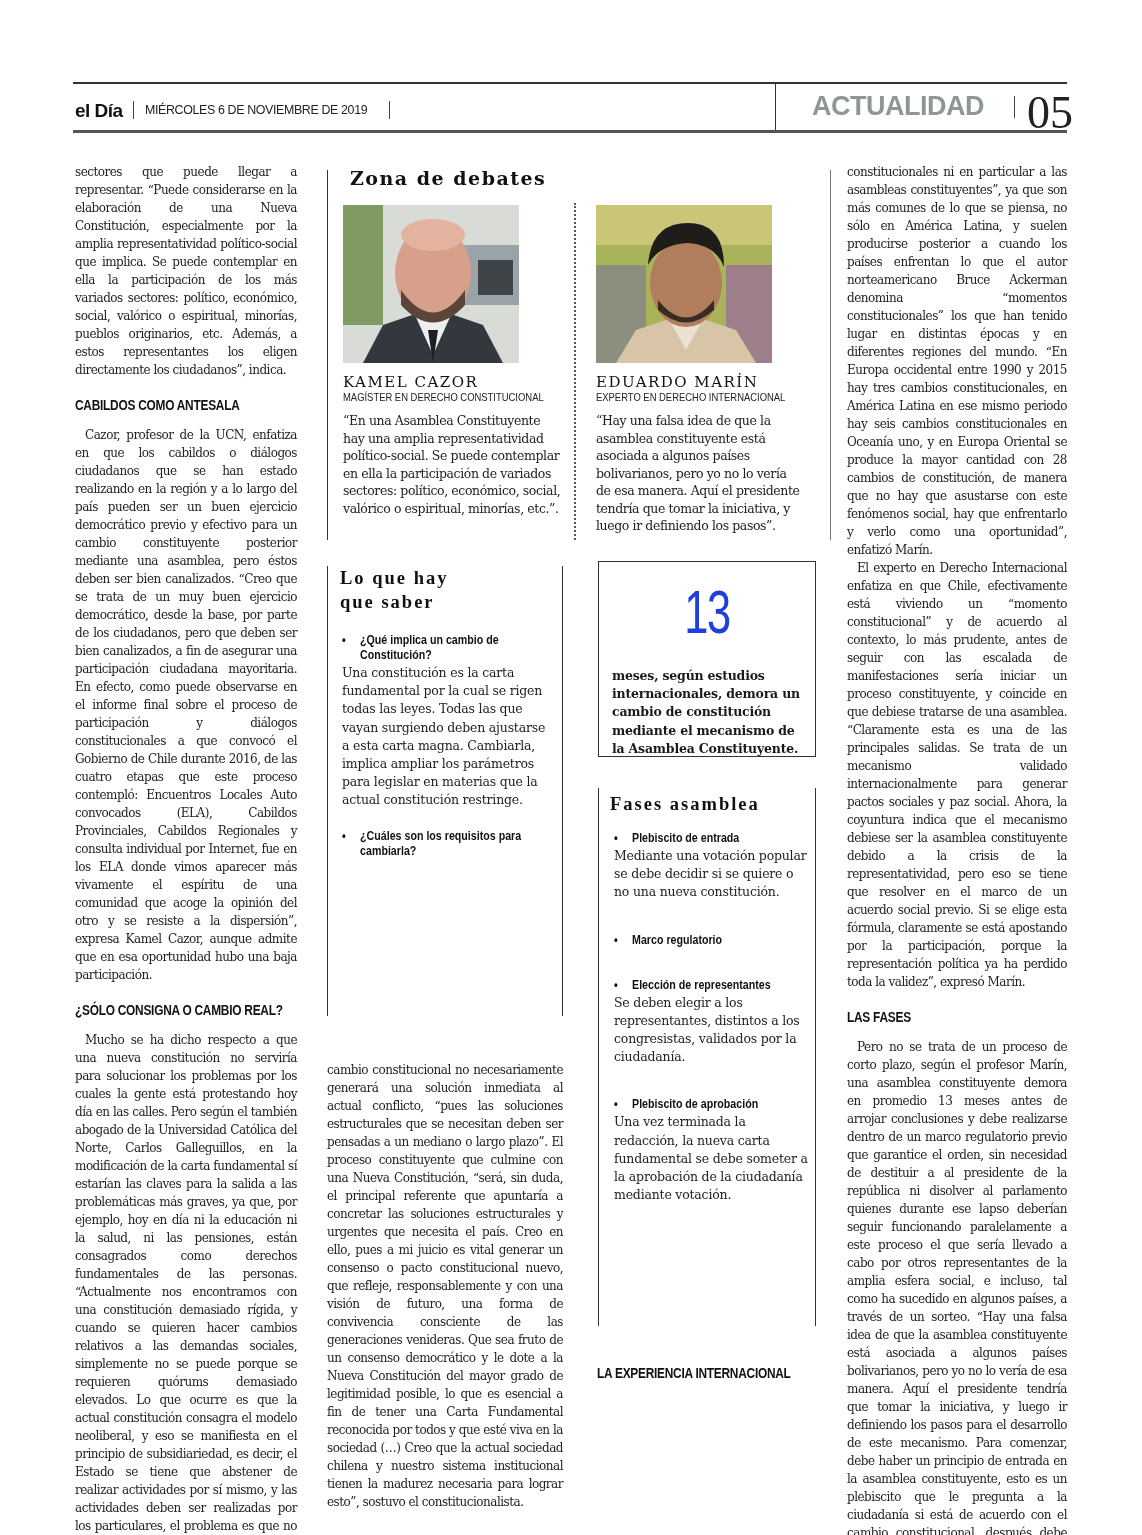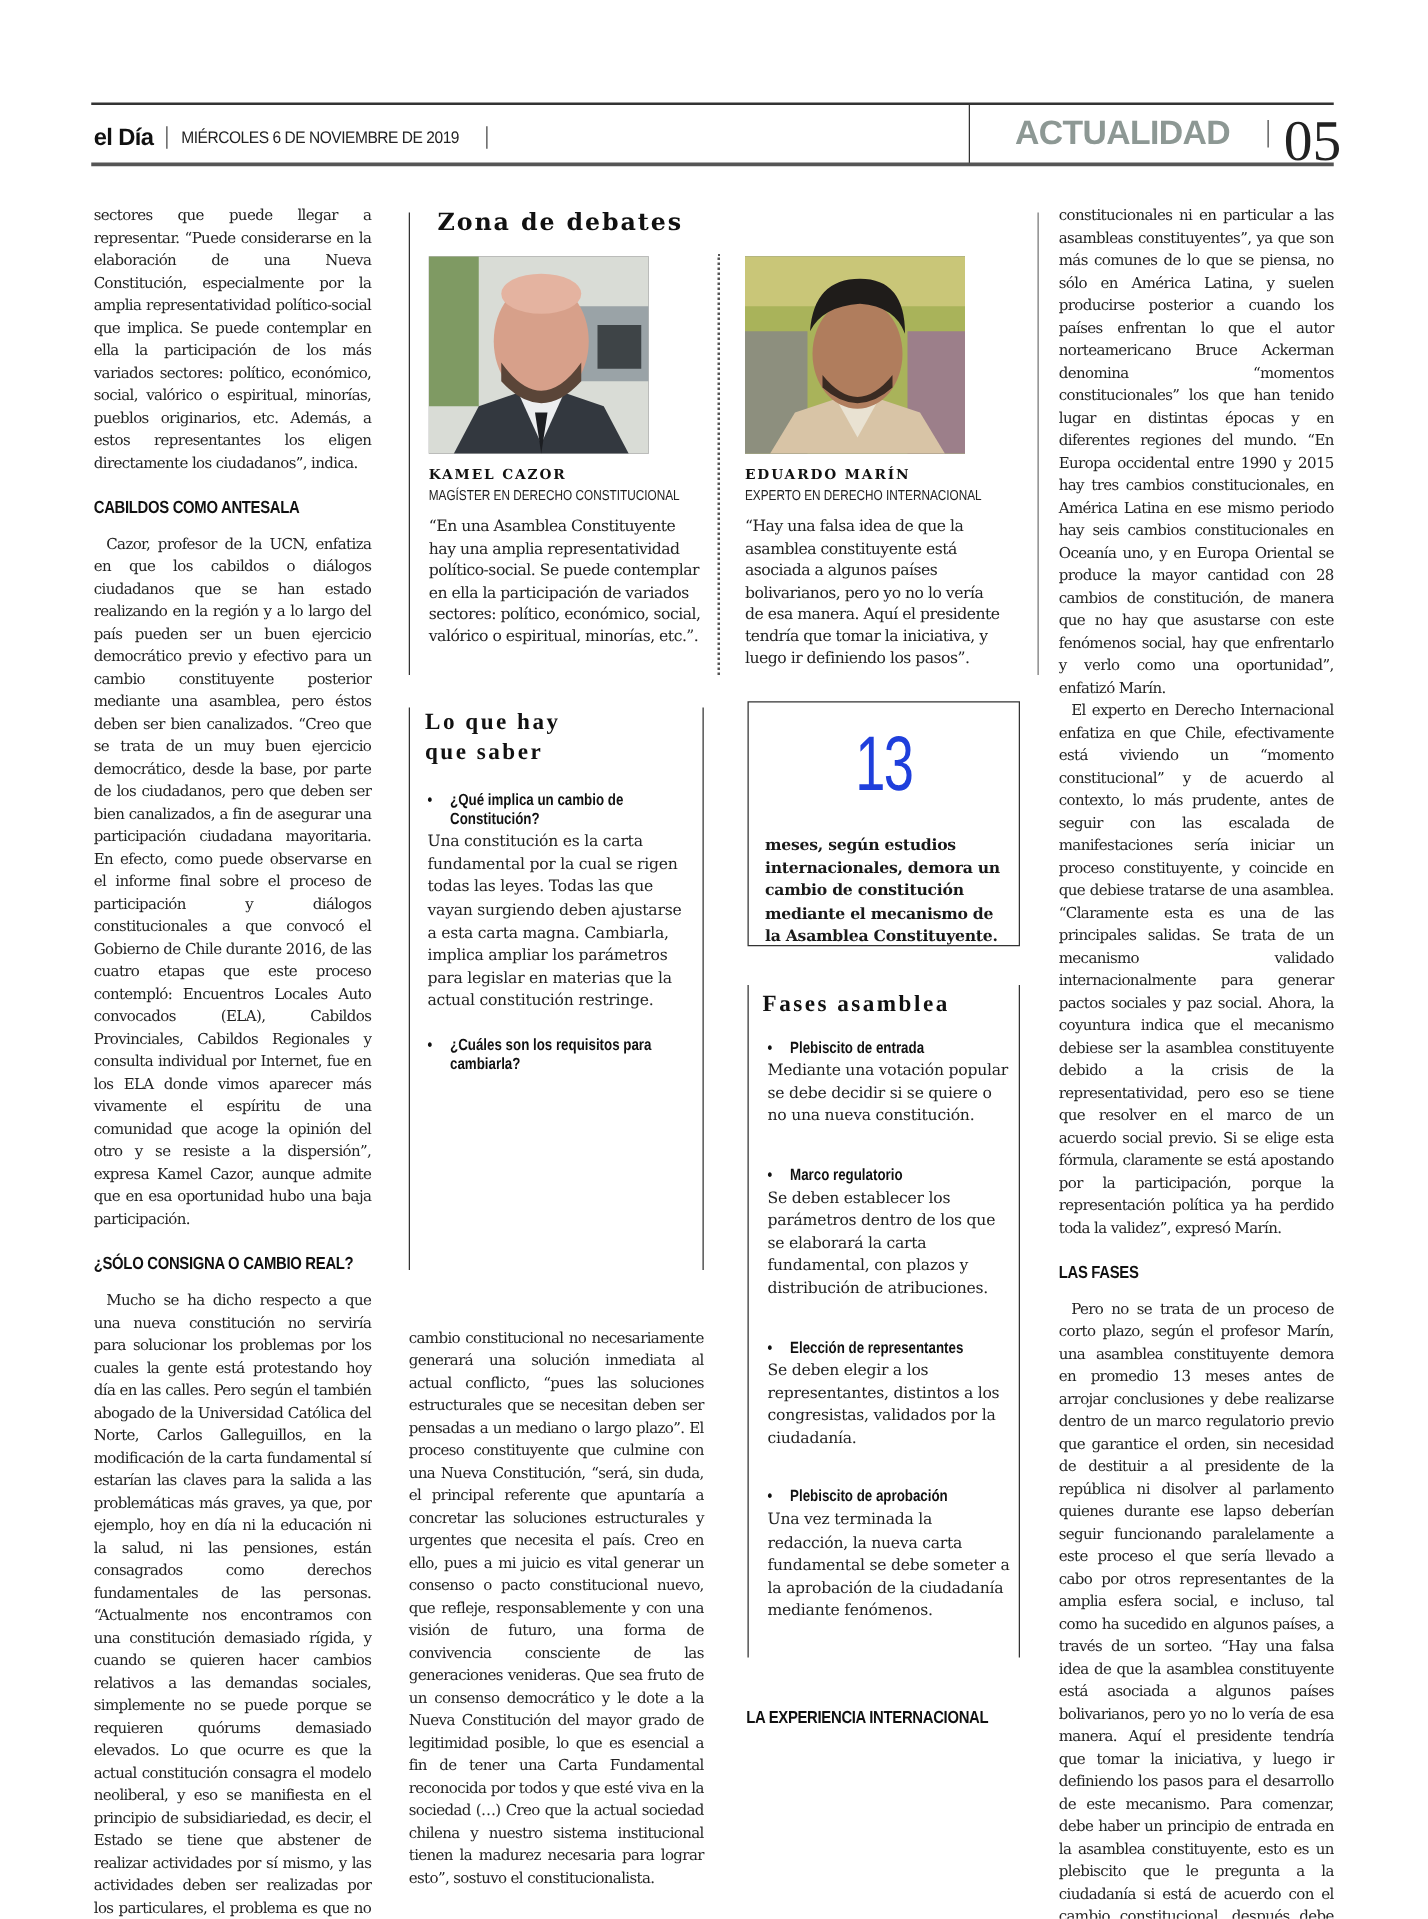--- a/index.html
+++ b/index.html
@@ -22,21 +22,21 @@
   .col { font-family: "DejaVu Serif", serif; font-size: 12px; line-height: 18px; color: #222; text-align: justify; letter-spacing: -0.5px; }
   .col p { text-indent: 0; }
   .col p.ind { text-indent: 10px; }
   .subhead { font-family: "Liberation Sans", sans-serif; font-weight: 700; font-size: 14px; letter-spacing: -0.3px; color: #111; transform: scaleX(0.85); transform-origin: left; white-space: nowrap; }
 
   
   .zona-vline { left: 327px; top: 170px; width: 1px; height: 370px; background: #333; }
   .zona-dotline { left: 574px; top: 203px; width: 0; height: 337px; border-left: 2px dotted #555; }
   .zona-title { left: 350px; top: 167px; font-family: "DejaVu Serif", serif; font-weight: 700; font-size: 19px; letter-spacing: 1.5px; color: #111; }
   .photo { background: #888; overflow: hidden; }
-  .name { font-family: "DejaVu Serif", serif; font-weight: 700; font-size: 11px; letter-spacing: 1.5px; color: #111; }
+  .name { font-family: "DejaVu Serif", serif; font-weight: 400; font-size: 15px; letter-spacing: 1.5px; color: #111; }
   .role { font-family: "Liberation Sans", sans-serif; font-size: 11.5px; color: #222; transform: scaleX(0.82); transform-origin: left; white-space: nowrap; }
   .quote { font-family: "DejaVu Serif", serif; font-size: 12.5px; line-height: 17.5px; color: #222; letter-spacing: -0.4px; }
 
   
   .box-vline { width: 1px; background: #333; }
   .box-title { font-family: Liberation Serif, serif; font-weight: 700; font-size: 18.5px; letter-spacing: 2px; line-height: 24px; color: #111; }
   .bullet-h { font-family: "Liberation Sans", sans-serif; font-weight: 700; font-size: 13px; line-height: 15px; color: #111; transform: scaleX(0.82); transform-origin: left; }
   .bullet-h .dot { display: inline-block; width: 22px; }
   .box-text { font-family: "DejaVu Serif", serif; font-size: 12.5px; line-height: 18.2px; color: #222; letter-spacing: -0.2px; }
 
@@ -132,25 +132,24 @@
   <div class="abs stat-text">meses, según estudios internacionales, demora un cambio de constitución mediante el mecanismo de la Asamblea Constituyente.</div>
 </div>
 
 <div class="abs box-vline" style="left:598px; top:788px; height:538px;"></div>
 <div class="abs box-vline" style="left:815px; top:788px; height:538px;"></div>
 <div class="abs box-title" style="left:610px; top:792px;">Fases asamblea</div>
 <div class="abs" style="left:614px; top:830px; width:196px;">
   <div class="bullet-h" style="width:250px;"><span class="dot">•</span><span>Plebiscito de entrada</span></div>
   <div class="box-text" style="margin-top:2px;">Mediante una votación popular se debe decidir si se quiere o no una nueva constitución.</div>
   <div class="bullet-h" style="width:250px; margin-top:30px;"><span class="dot">•</span><span>Marco regulatorio</span></div>
-  <div class="box-text" style="margin-top:2px;">Se deben establecer los parámetros dentro de los que se elaborará la carta fundamental, con plazos y distribución de atribuciones.</div>
   <div class="bullet-h" style="width:250px; margin-top:30px;"><span class="dot">•</span><span>Elección de representantes</span></div>
   <div class="box-text" style="margin-top:2px;">Se deben elegir a los representantes, distintos a los congresistas, validados por la ciudadanía.</div>
   <div class="bullet-h" style="width:250px; margin-top:30px;"><span class="dot">•</span><span>Plebiscito de aprobación</span></div>
-  <div class="box-text" style="margin-top:2px;">Una vez terminada la redacción, la nueva carta fundamental se debe someter a la aprobación de la ciudadanía mediante fenómenos.</div>
+  <div class="box-text" style="margin-top:2px;">Una vez terminada la redacción, la nueva carta fundamental se debe someter a la aprobación de la ciudadanía mediante votación.</div>
 </div>
 
 <div class="abs col" style="left:597px; top:1364px; width:220px;">
   <div class="subhead" style="margin-bottom:12px;">LA EXPERIENCIA INTERNACIONAL</div>
 </div>
 
 <div class="abs box-vline" style="left:830px; top:170px; height:370px; background:#777;"></div>
 <div class="abs col" style="left:847px; top:163px; width:220px;">
   <p>constitucionales ni en particular a las asambleas constituyentes”, ya que son más comunes de lo que se piensa, no sólo en América Latina, y suelen producirse posterior a cuando los países enfrentan lo que el autor norteamericano Bruce Ackerman denomina “momentos constitucionales” los que han tenido lugar en distintas épocas y en diferentes regiones del mundo. “En Europa occidental entre 1990 y 2015 hay tres cambios constitucionales, en América Latina en ese mismo periodo hay seis cambios constitucionales en Oceanía uno, y en Europa Oriental se produce la mayor cantidad con 28 cambios de constitución, de manera que no hay que asustarse con este fenómenos social, hay que enfrentarlo y verlo como una oportunidad”, enfatizó Marín.</p>
   <p class="ind">El experto en Derecho Internacional enfatiza en que Chile, efectivamente está viviendo un “momento constitucional” y de acuerdo al contexto, lo más prudente, antes de seguir con las escalada de manifestaciones sería iniciar un proceso constituyente, y coincide en que debiese tratarse de una asamblea. “Claramente esta es una de las principales salidas. Se trata de un mecanismo validado internacionalmente para generar pactos sociales y paz social. Ahora, la coyuntura indica que el mecanismo debiese ser la asamblea constituyente debido a la crisis de la representatividad, pero eso se tiene que resolver en el marco de un acuerdo social previo. Si se elige esta fórmula, claramente se está apostando por la participación, porque la representación política ya ha perdido toda la validez”, expresó Marín.</p>

